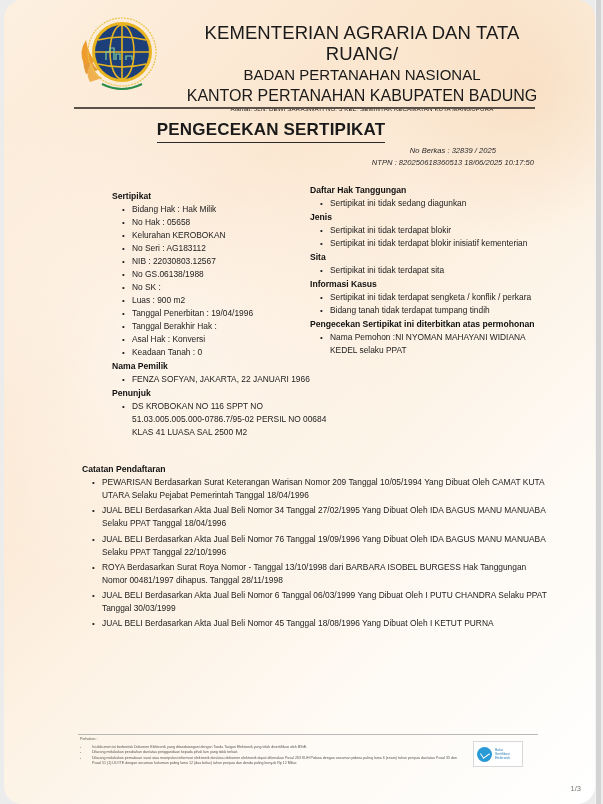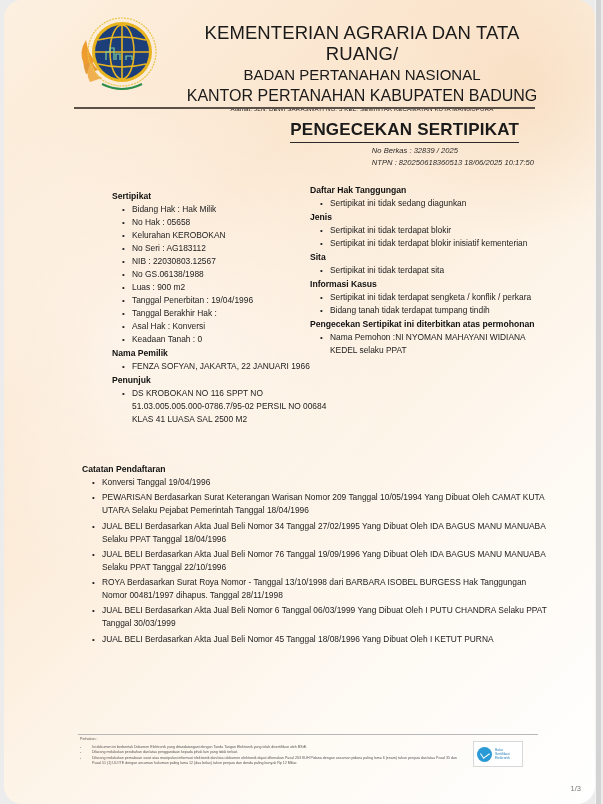--- a/index.html
+++ b/index.html
@@ -27,24 +27,24 @@
 
   
   .logo { position: absolute; left: 72px; top: 12px; width: 84px; height: 84px; }
   .org { position: absolute; left: 168px; top: 22px; width: 380px; text-align: center; color: #1a1a1a; }
   .org .l1 { font-size: 18.5px; line-height: 21px; letter-spacing: 0.1px; }
   .org .l2 { font-size: 15px; line-height: 21px; }
   .org .l3 { font-size: 16px; line-height: 15px; margin-top: 3px; }
   .org .l4 { font-size: 6.2px; line-height: 10px; margin-top: 1px; letter-spacing: 0.1px; }
   .hr-main { position: absolute; left: 70px; top: 107px; width: 461px; height: 2px; background: #5b5149; }
 
-  .title { position: absolute; left: 5px; width: 510px; top: 120px; text-align: right; }
+  .title { position: absolute; left: 12px; width: 510px; top: 120px; text-align: center; }
   .title span { display: inline-block; font-size: 17px; font-weight: bold; color: #1a1a1a; padding-bottom: 2px; border-bottom: 1.5px solid #2a2a2a; letter-spacing: 0.2px; }
 
-  .meta { position: absolute; right: 61px; top: 145px; text-align: left; font-style: italic; font-size: 7.6px; line-height: 12px; color: #2a2a2a; }
+  .meta { position: absolute; right: 61px; top: 145px; text-align: center; font-style: italic; font-size: 7.6px; line-height: 12px; color: #2a2a2a; }
 
   
   .col { position: absolute; font-size: 8.4px; line-height: 13px; color: #222; }
   .col-left { left: 78px; top: 190px; width: 220px; margin-left: 30px; }
   .col-right { left: 306px; top: 184px; width: 235px; }
   .sec-h { font-weight: bold; font-size: 8.6px; line-height: 13px; color: #111; }
   ul.bl { list-style: none; padding-left: 10px; margin-bottom: 1px; }
   ul.bl li { position: relative; padding-left: 10px; line-height: 13px; }
   ul.bl li::before { content: "•"; position: absolute; left: 0; top: 0; font-size: 8px; }
 
@@ -105,20 +105,21 @@
 
       <div class="col col-left">
         <div class="sec-h">Sertipikat</div>
         <ul class="bl">
           <li>Bidang Hak : Hak Milik</li>
           <li>No Hak : 05658</li>
           <li>Kelurahan KEROBOKAN</li>
           <li>No Seri : AG183112</li>
           <li>NIB : 22030803.12567</li>
           <li>No GS.06138/1988</li>
+          <li>No SK :</li>
           <li>Luas : 900 m2</li>
           <li>Tanggal Penerbitan : 19/04/1996</li>
           <li>Tanggal Berakhir Hak :</li>
           <li>Asal Hak : Konversi</li>
           <li>Keadaan Tanah : 0</li>
         </ul>
         <div class="sec-h">Nama Pemilik</div>
         <ul class="bl">
           <li>FENZA SOFYAN, JAKARTA, 22 JANUARI 1966</li>
         </ul>
@@ -149,21 +150,20 @@
         </ul>
         <div class="sec-h">Pengecekan Sertipikat ini diterbitkan atas permohonan</div>
         <ul class="bl">
           <li>Nama Pemohon :NI NYOMAN MAHAYANI WIDIANA KEDEL selaku PPAT</li>
         </ul>
       </div>
 
       <div class="catatan">
         <div class="sec-h">Catatan Pendaftaran</div>
         <ul class="bl">
-          <li>Konversi Tanggal 19/04/1996</li>
           <li>PEWARISAN Berdasarkan Surat Keterangan Warisan Nomor 209 Tanggal 10/05/1994 Yang Dibuat Oleh CAMAT KUTA UTARA Selaku Pejabat Pemerintah Tanggal 18/04/1996</li>
           <li>JUAL BELI Berdasarkan Akta Jual Beli Nomor 34 Tanggal 27/02/1995 Yang Dibuat Oleh IDA BAGUS MANU MANUABA Selaku PPAT Tanggal 18/04/1996</li>
           <li>JUAL BELI Berdasarkan Akta Jual Beli Nomor 76 Tanggal 19/09/1996 Yang Dibuat Oleh IDA BAGUS MANU MANUABA Selaku PPAT Tanggal 22/10/1996</li>
           <li>ROYA Berdasarkan Surat Roya Nomor -  Tanggal 13/10/1998  dari BARBARA ISOBEL BURGESS  Hak Tanggungan Nomor 00481/1997 dihapus. Tanggal 28/11/1998</li>
           <li>JUAL BELI Berdasarkan Akta Jual Beli Nomor 6 Tanggal 06/03/1999 Yang Dibuat Oleh I PUTU CHANDRA Selaku PPAT Tanggal 30/03/1999</li>
           <li>JUAL BELI Berdasarkan Akta Jual Beli Nomor 45 Tanggal 18/08/1996 Yang Dibuat Oleh I KETUT PURNA</li>
         </ul>
       </div>
 
       <div class="footer-hr"></div>

